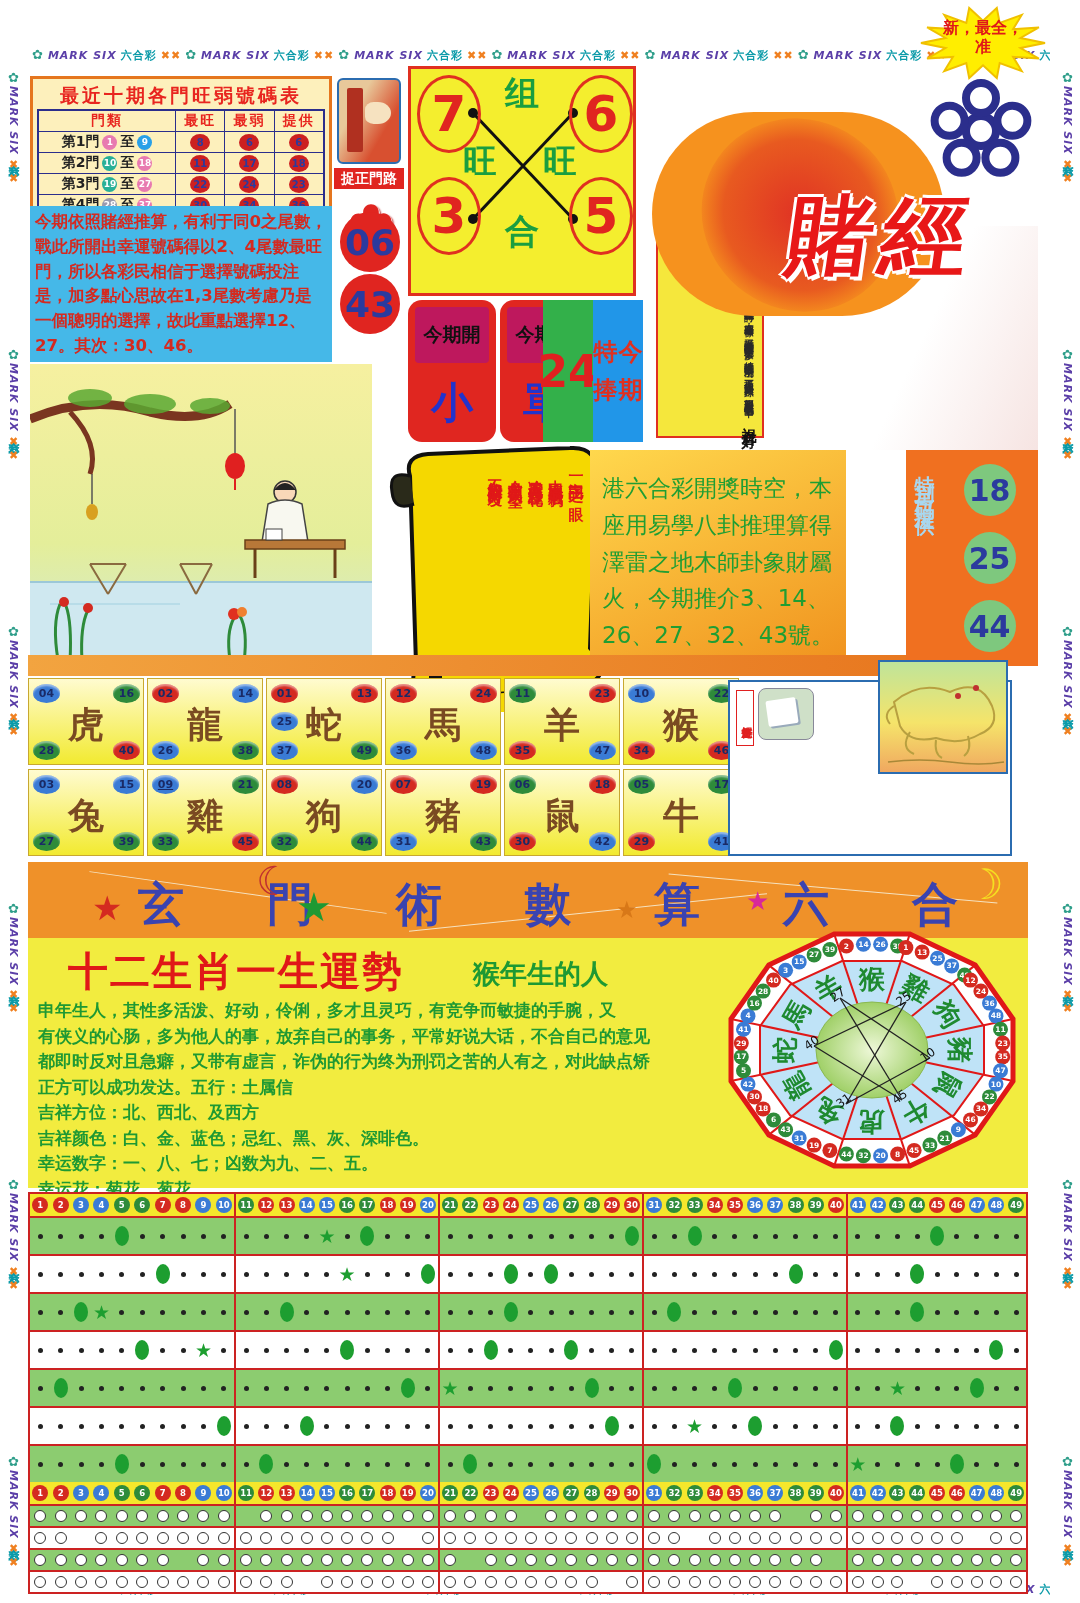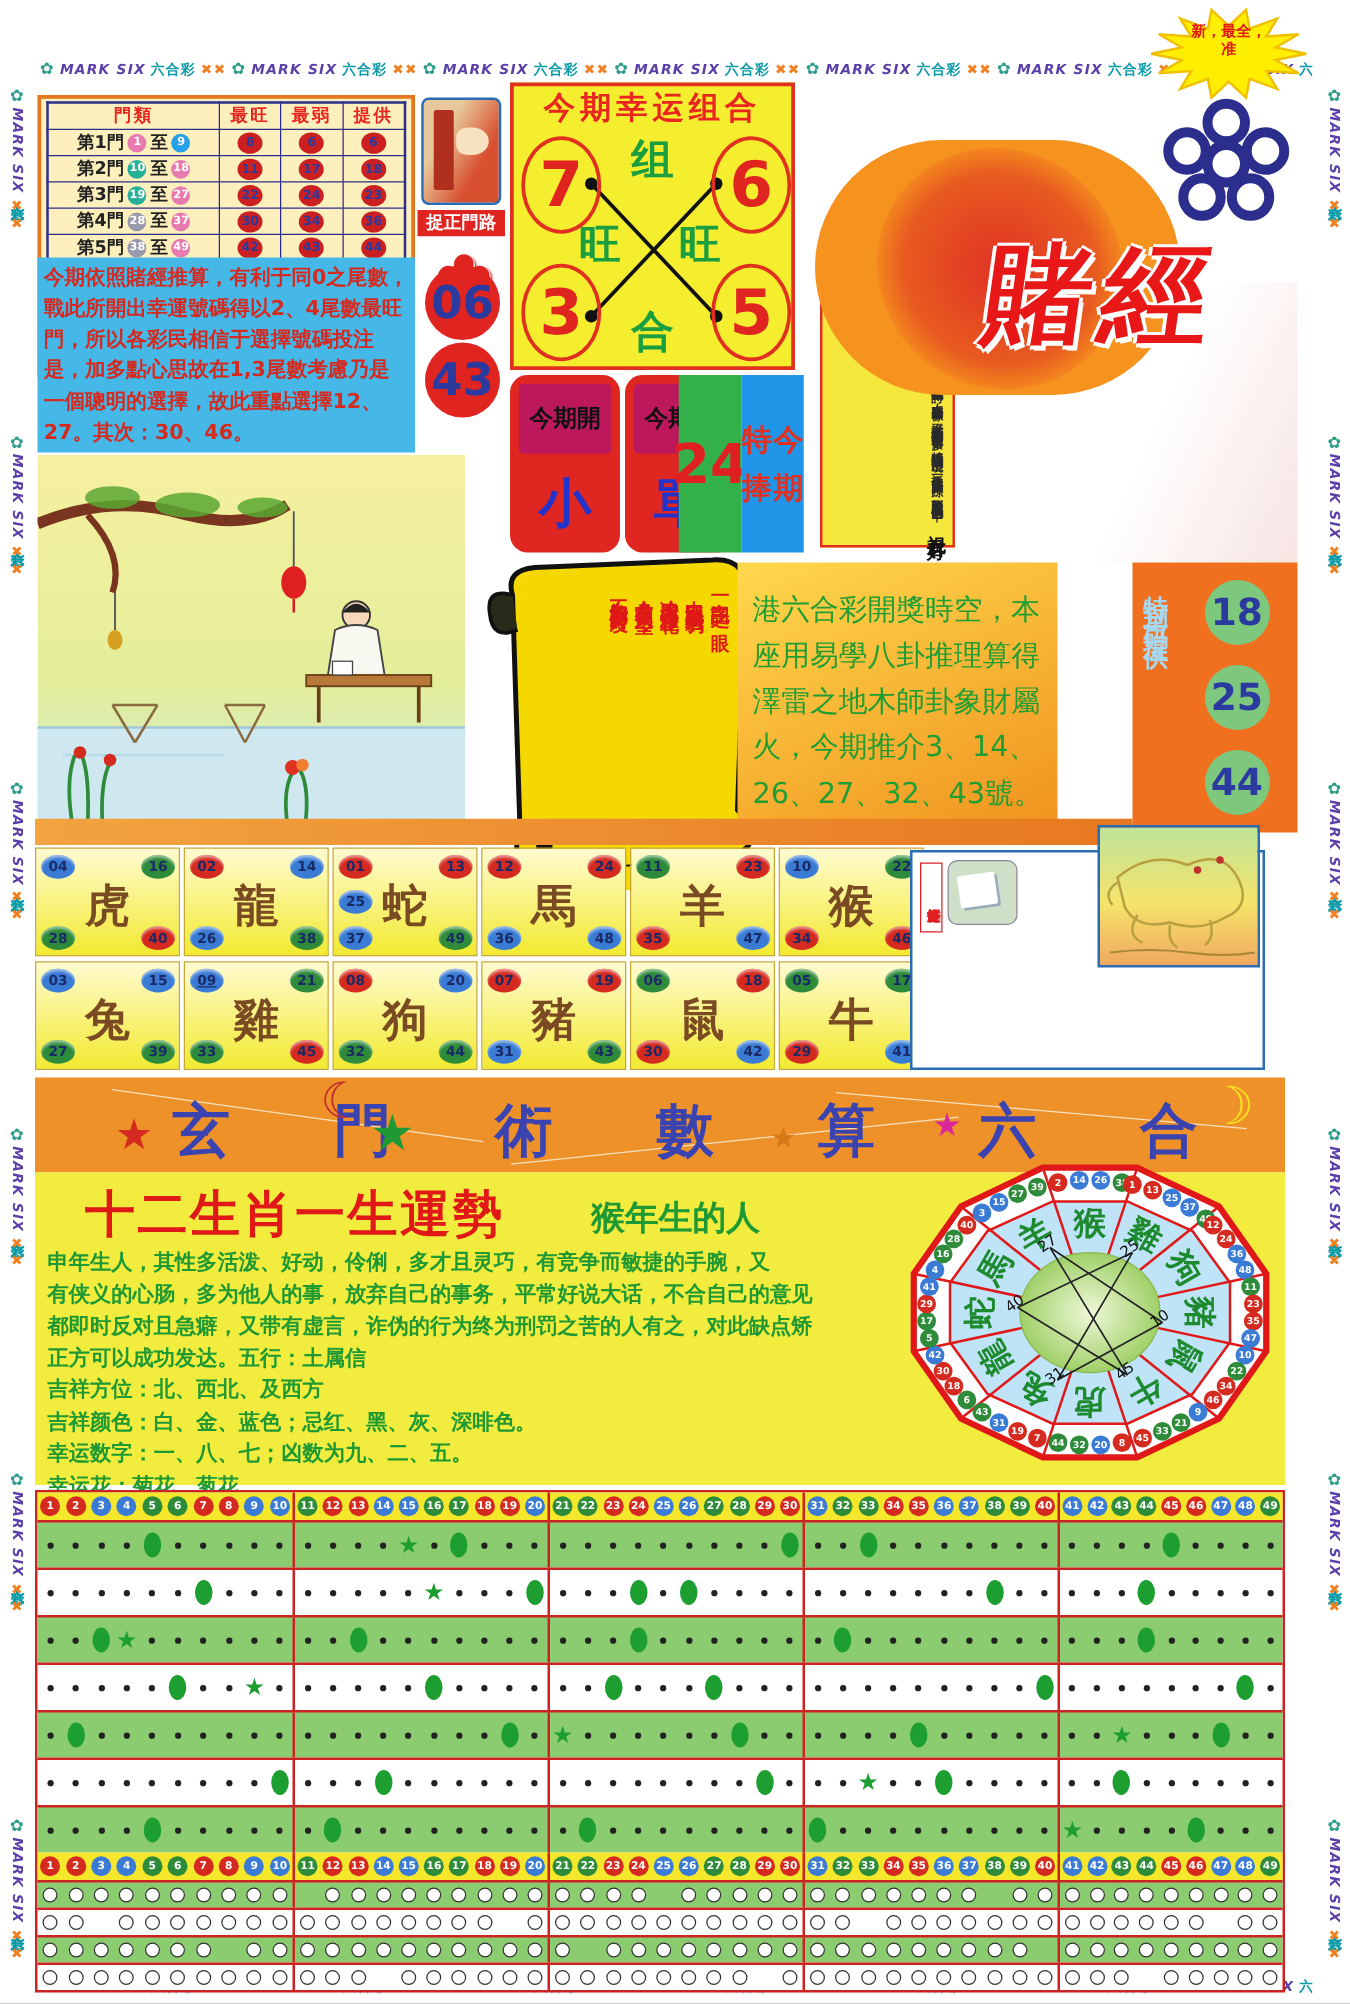--- a/index.html
+++ b/index.html
@@ -56,21 +56,21 @@
     writing-mode:vertical-rl;padding:4px;color:#2a2a2a;font-weight:bold;font-size:9.5px;line-height:1.25;letter-spacing:1px;}
   .intro-close{font-size:15px;letter-spacing:3px;color:#111;}
   
   .whitebox{position:absolute;left:770px;top:226px;width:268px;height:224px;background:linear-gradient(115deg,#ffffff 55%,#f6e4e2 100%);}
   .mast{position:absolute;left:652px;top:112px;width:292px;height:204px;background:#f6921e;border-radius:105px;}
   .mast-swoosh{position:absolute;left:700px;top:120px;width:200px;height:190px;background:radial-gradient(ellipse at 50% 50%,#e03224 0%,#e85a20 55%,rgba(246,146,30,0) 75%);transform:rotate(35deg);border-radius:50%;}
   .dj{position:absolute;left:788px;top:178px;font-size:86px;font-weight:bold;color:#e81818;letter-spacing:8px;transform:skewX(-8deg);
     text-shadow:-3px 0 #fff,3px 0 #fff,0 -3px #fff,0 3px #fff,4px 4px 0 #fff;}
   .rings{position:absolute;left:925px;top:78px;width:112px;height:108px;}
   .burst{position:absolute;left:918px;top:4px;width:130px;height:78px;}
-  .burst-text{position:absolute;left:0;top:14px;width:100%;text-align:center;color:#e01818;font-weight:bold;font-size:12px;line-height:1.2;}
+  .burst-text{position:absolute;left:0;top:14px;width:100%;text-align:center;color:#e01818;font-weight:bold;font-size:16px;line-height:1.2;}
   
   .scene{position:absolute;left:30px;top:364px;width:342px;height:300px;}
   
   .scrollbox{position:absolute;left:374px;top:440px;width:240px;height:272px;}
   .scroll-text{position:absolute;left:62px;top:28px;width:150px;height:196px;writing-mode:vertical-rl;color:#e01818;font-weight:bold;font-size:15px;line-height:1.35;letter-spacing:2px;}
   .scroll-title{display:block;}
   .scroll-line{display:block;}
   .seal{position:absolute;left:54px;top:228px;display:flex;flex-direction:column;align-items:center;}
   .seal-sq{width:13px;height:13px;background:#111;margin-bottom:2px;}
   .seal-name{writing-mode:vertical-rl;font-size:10px;color:#222;font-weight:bold;}
@@ -156,20 +156,21 @@
   <div class="bvert bright" id="bright">
       <span class="bu"><span class="bu-f">✿</span><span class="bu-m">MARK SIX</span><span class="bu-c">六合彩</span><span class="bu-x">✖✖</span></span>
       <span class="bu"><span class="bu-f">✿</span><span class="bu-m">MARK SIX</span><span class="bu-c">六合彩</span><span class="bu-x">✖✖</span></span>
       <span class="bu"><span class="bu-f">✿</span><span class="bu-m">MARK SIX</span><span class="bu-c">六合彩</span><span class="bu-x">✖✖</span></span>
       <span class="bu"><span class="bu-f">✿</span><span class="bu-m">MARK SIX</span><span class="bu-c">六合彩</span><span class="bu-x">✖✖</span></span>
       <span class="bu"><span class="bu-f">✿</span><span class="bu-m">MARK SIX</span><span class="bu-c">六合彩</span><span class="bu-x">✖✖</span></span>
       <span class="bu"><span class="bu-f">✿</span><span class="bu-m">MARK SIX</span><span class="bu-c">六合彩</span><span class="bu-x">✖✖</span></span>
     </div>
 
   <section class="hotcold">
+    <div class="hc-title">最近十期各門旺弱號碼表</div>
     <table>
       <thead>
           <tr id="hc-head">
             <th>門類</th>
             <th>最旺</th>
             <th>最弱</th>
             <th>提供</th>
           </tr>
         </thead>
       <tbody id="hc-body">
@@ -244,21 +245,20 @@
 
   <div class="door-img"></div>
   <div class="door-label">捉正門路</div>
   <div class="bauhinia">✿</div>
 
   <div class="analysis">今期依照賭經推算，有利于同0之尾數，戰此所開出幸運號碼得以2、4尾數最旺門，所以各彩民相信于選擇號碼投注是，加多點心思故在1,3尾數考慮乃是一個聰明的選擇，故此重點選擇12、27。其次：30、46。</div>
   <div class="bignum n1">06</div>
   <div class="bignum n2">43</div>
 
   <section class="combo">
-    <div class="combo-title">今期幸运组合</div>
     <div class="combo-area" id="combo-area">
         <svg width="222" height="188" class="combo-svg">
           <line x1="62" y1="44" x2="162" y2="150" stroke="#111" stroke-width="3"></line>
           <line x1="162" y1="44" x2="62" y2="150" stroke="#111" stroke-width="3"></line>
           <circle cx="62" cy="44" r="5" fill="#111"></circle>
           <circle cx="162" cy="44" r="5" fill="#111"></circle>
           <circle cx="62" cy="150" r="5" fill="#111"></circle>
           <circle cx="162" cy="150" r="5" fill="#111"></circle>
         </svg>
         <div class="combo-num" style="left: 6px; top: 6px;">7</div>

